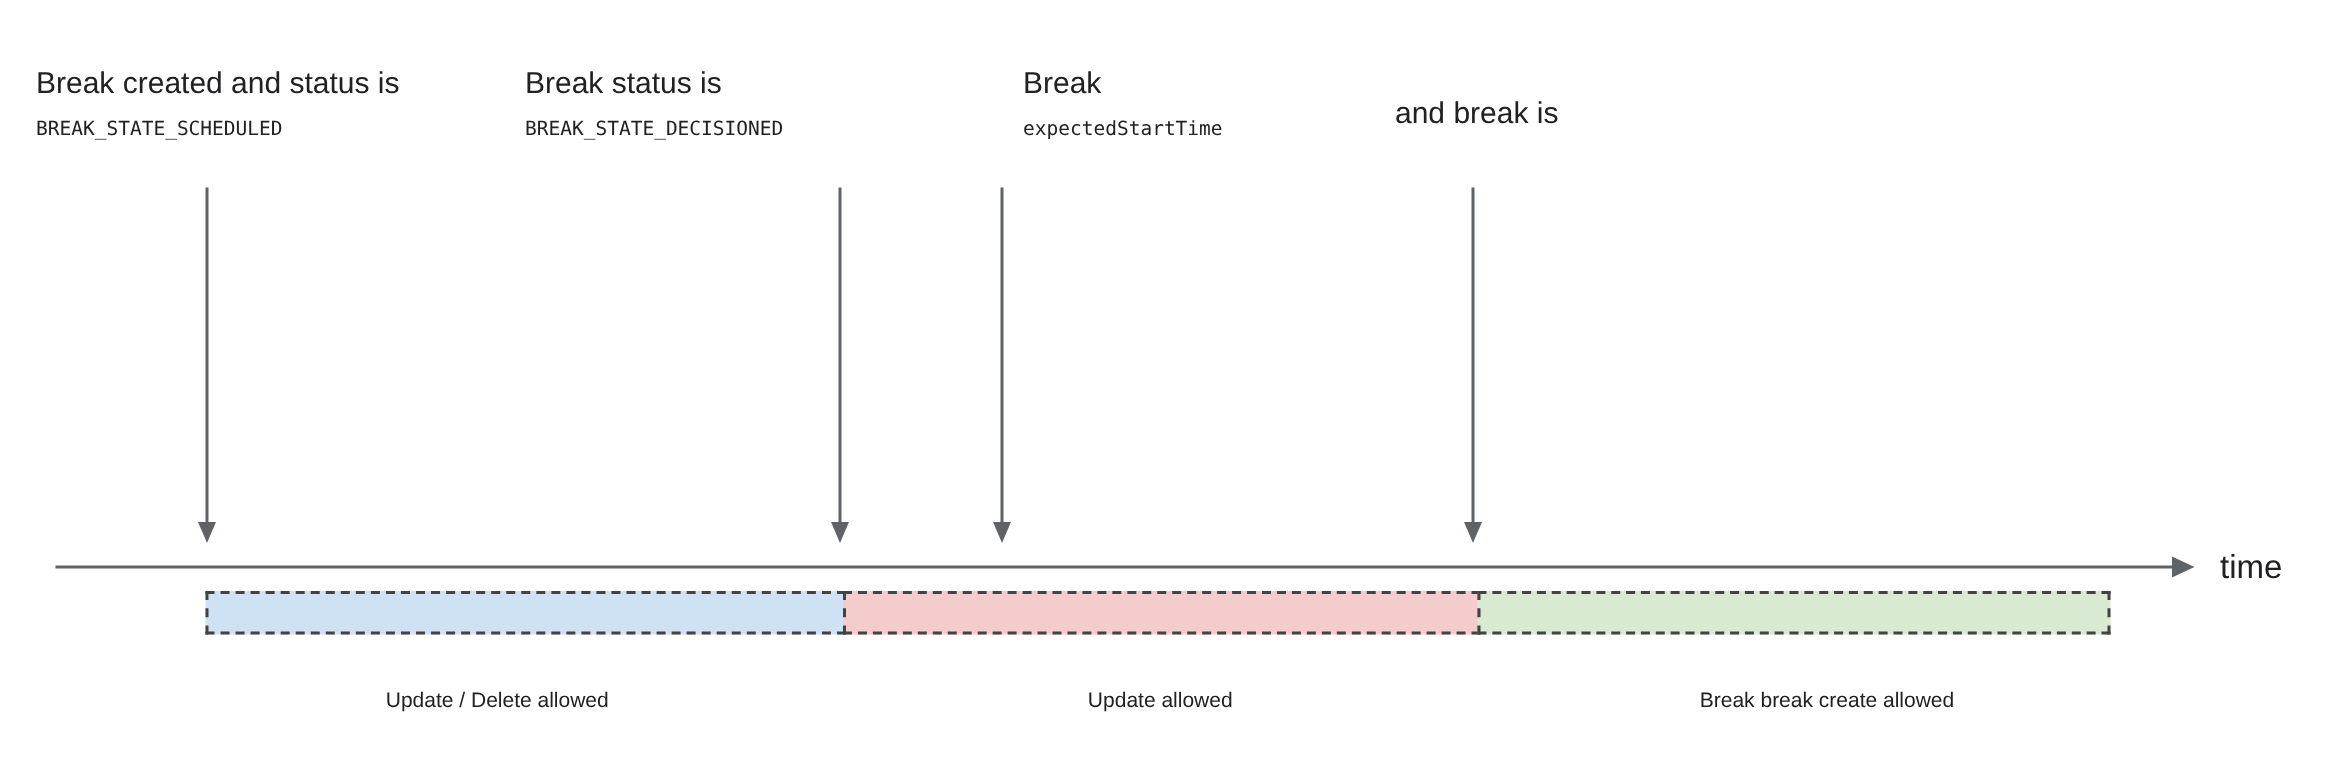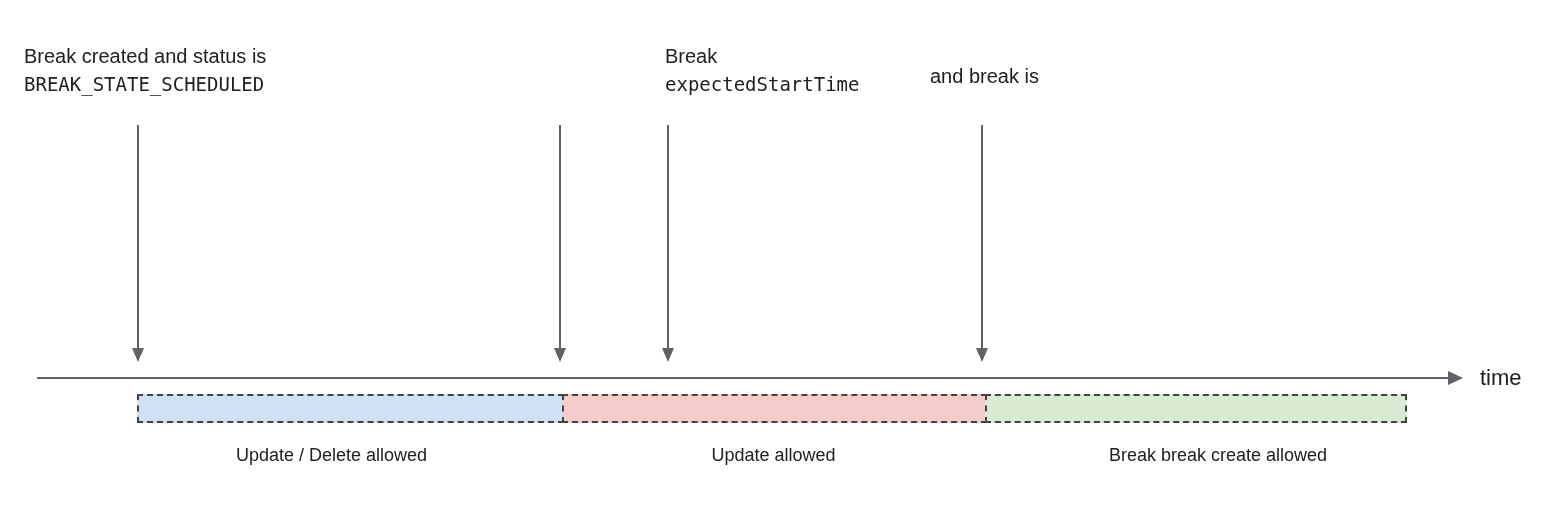--- a/index.html
+++ b/index.html
@@ -17,21 +17,21 @@
     color: #212124;
   }
   .annotation {
     position: absolute;
     font-size: 20px;
     line-height: 28px;
     white-space: nowrap;
   }
   .annotation .mono {
     font-family: "DejaVu Sans Mono", monospace;
-    font-size: 19px;
+    font-size: 13px;
   }
   .v-arrow {
     position: absolute;
     width: 14px;
     display: flex;
     flex-direction: column;
     align-items: center;
   }
   .v-arrow .shaft {
     width: 2px;
@@ -65,38 +65,42 @@
   }
   .segment {
     position: absolute;
     top: 394px;
     height: 29px;
     box-sizing: border-box;
     border: 2px dashed #434343;
   }
   .seg-label {
     position: absolute;
-    top: 445px;
-    font-size: 18px;
+    top: 458px;
+    font-size: 14px;
     text-align: center;
     white-space: nowrap;
   }
 </style>
 </head>
 <body>
 
 <div class="canvas">
 
   <div class="annotation" style="left:24px; top:42px;">
     <span>Break created and status is</span><br>
     <span class="mono">BREAK_STATE_SCHEDULED</span>
   </div>
 
+  <div class="annotation" style="left:350px; top:42px;">
+    <span>Break status is</span><br>
+    <span class="mono">BREAK_STATE_DECISIONED</span>
+  </div>
 
-  <div class="annotation" style="left:665px; top:42px;">
+  <div class="annotation" style="left:682px; top:42px;">
     <span>Break</span><br>
     <span class="mono">expectedStartTime</span>
   </div>
 
   <div class="annotation" style="left:930px; top:34px;">
     <br>
     <span>and break is</span><br>
   </div>
 
   <div class="v-arrow" style="left:131px; top:125px; height:237px;">

